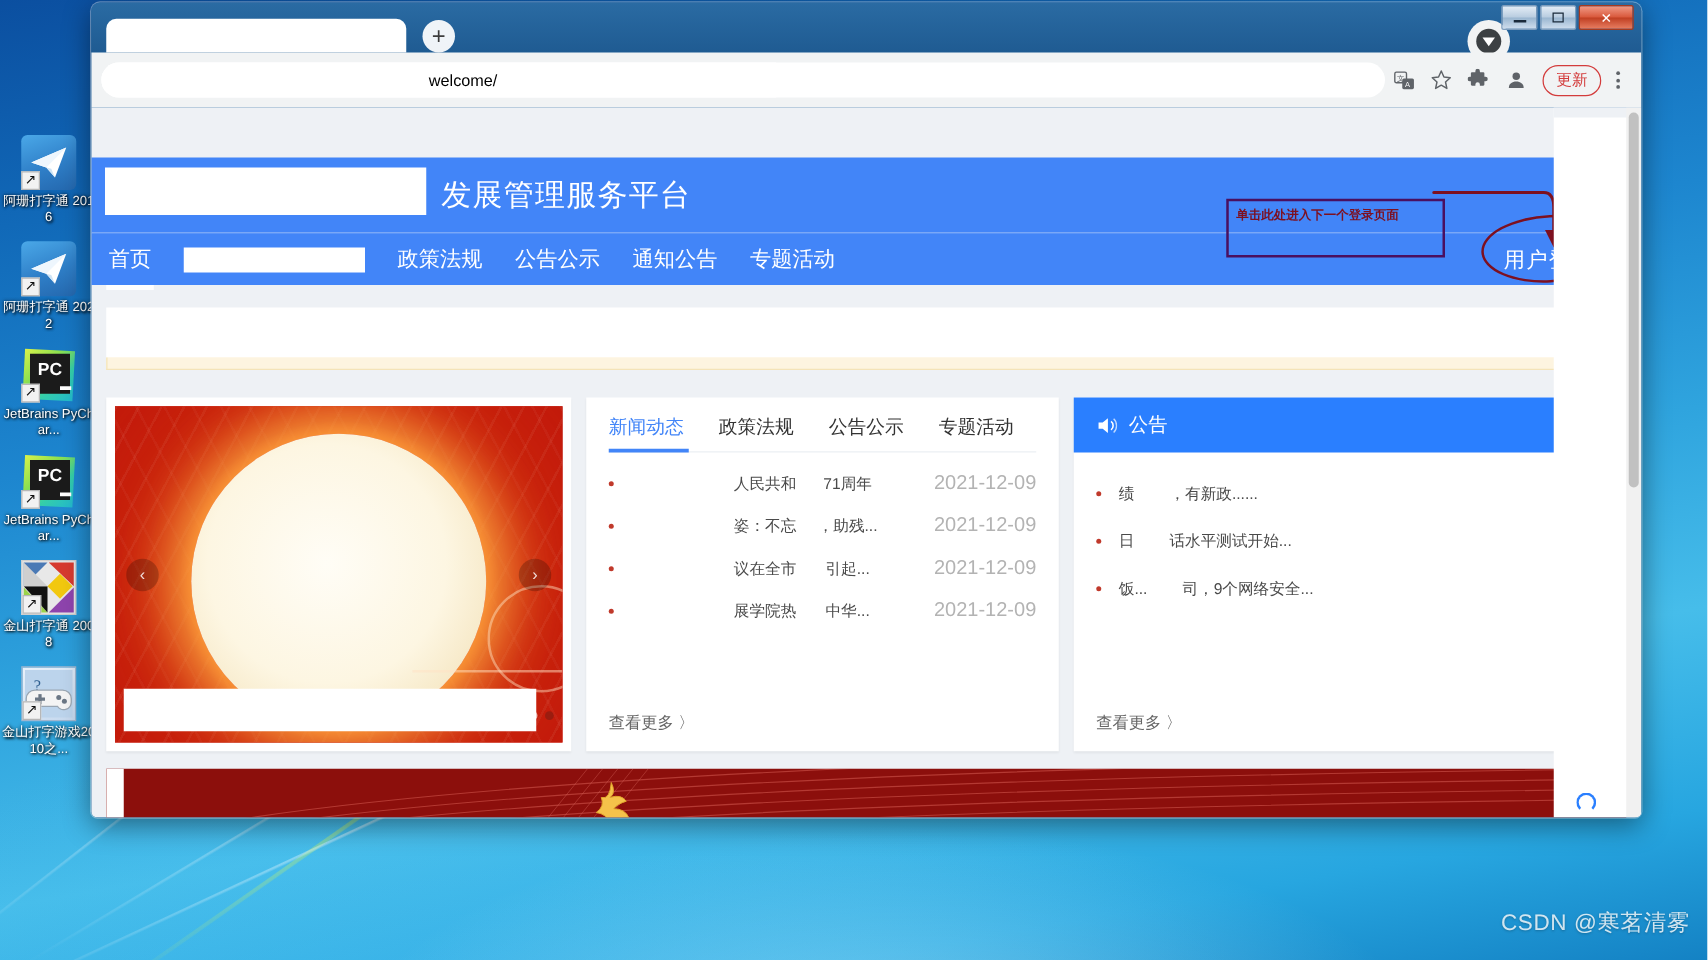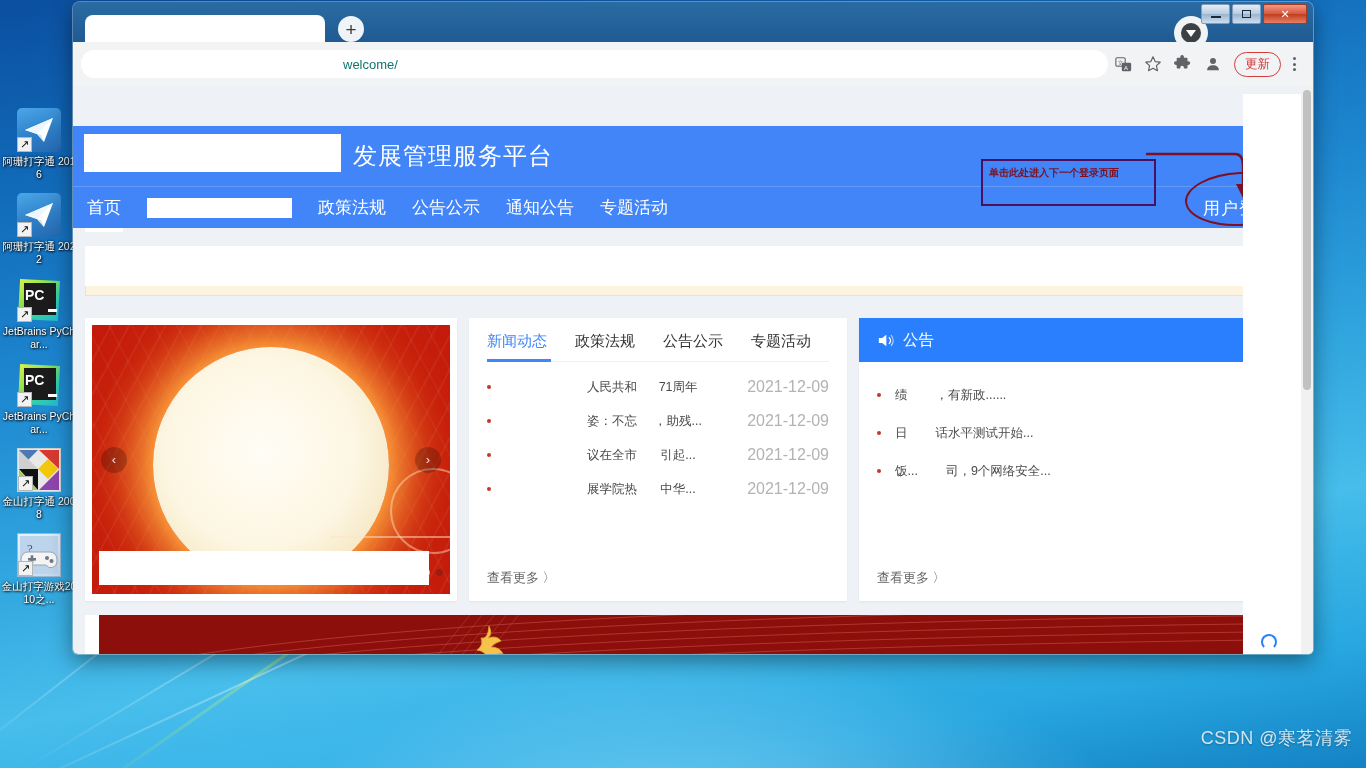--- a/index.html
+++ b/index.html
@@ -76,21 +76,21 @@
     background:
       linear-gradient(135deg, #d9f24a 0%, #8de04f 36%, #35cfa8 66%, #22b9cf 100%);
     transform: rotate(3deg);
   }
   .art-pc .blk {
     position: absolute; left: 7px; top: 5px; width: 32px; height: 32px;
     background: #1b1b1b;
   }
   .art-pc .pctxt {
     position: absolute; left: 8px; top: 9px; width: 30px;
-    color: #fff; font-weight: bold; font-size: 14px; text-align: left;
+    color: #fff; font-weight: bold; font-size: 14px; text-align: center;
     font-family: "Liberation Sans", sans-serif;
   }
   .art-pc .dash {
     position: absolute; right: 4px; bottom: 10px; width: 9px; height: 3px; background: #fff;
   }
   
   .art-tan { width: 44px; height: 44px; position: relative; background: #e8e8e8; border: 1px solid #cfcfcf; }
   
   .art-pad { width: 44px; height: 44px; position: relative; background: linear-gradient(150deg,#e9f2fb,#c5d8ee); border: 1px solid #9fb6d0; }
 
@@ -164,21 +164,21 @@
     padding: 0 8px; flex: 0 0 auto; position: relative;
   }
   #omnibox {
     flex: 1; height: 28px; background: #fff; border-radius: 14px;
     display: flex; align-items: center; padding: 0 12px;
     font-size: 13px; color: #3c4043; position: relative; overflow: hidden;
   }
   #omnibox .url-redact {
     position: absolute; left: 0; top: -8px; width: 540px; height: 46px; background: #fff;
   }
-  #omnibox .u-txt { margin-left: 250px; color: #0f766e; position: relative; text-align: right; }
+  #omnibox .u-txt { margin-left: 250px; color: #000000; position: relative; text-align: right; }
   .tb-icon {
     width: 30px; height: 30px; display: flex; align-items: center; justify-content: center;
     cursor: pointer; flex: 0 0 auto; color: #5f6368;
   }
   #update-pill {
     border: 1px solid #d33c3c; color: #d33c3c; border-radius: 13px;
     font-size: 12.5px; padding: 3px 10px; margin-left: 6px; cursor: pointer;
     background: #f1f3f4; white-space: nowrap;
   }
   #kebab { width: 22px; display: flex; flex-direction: column; gap: 2.5px; align-items: center; cursor: pointer; margin-left: 2px; }

